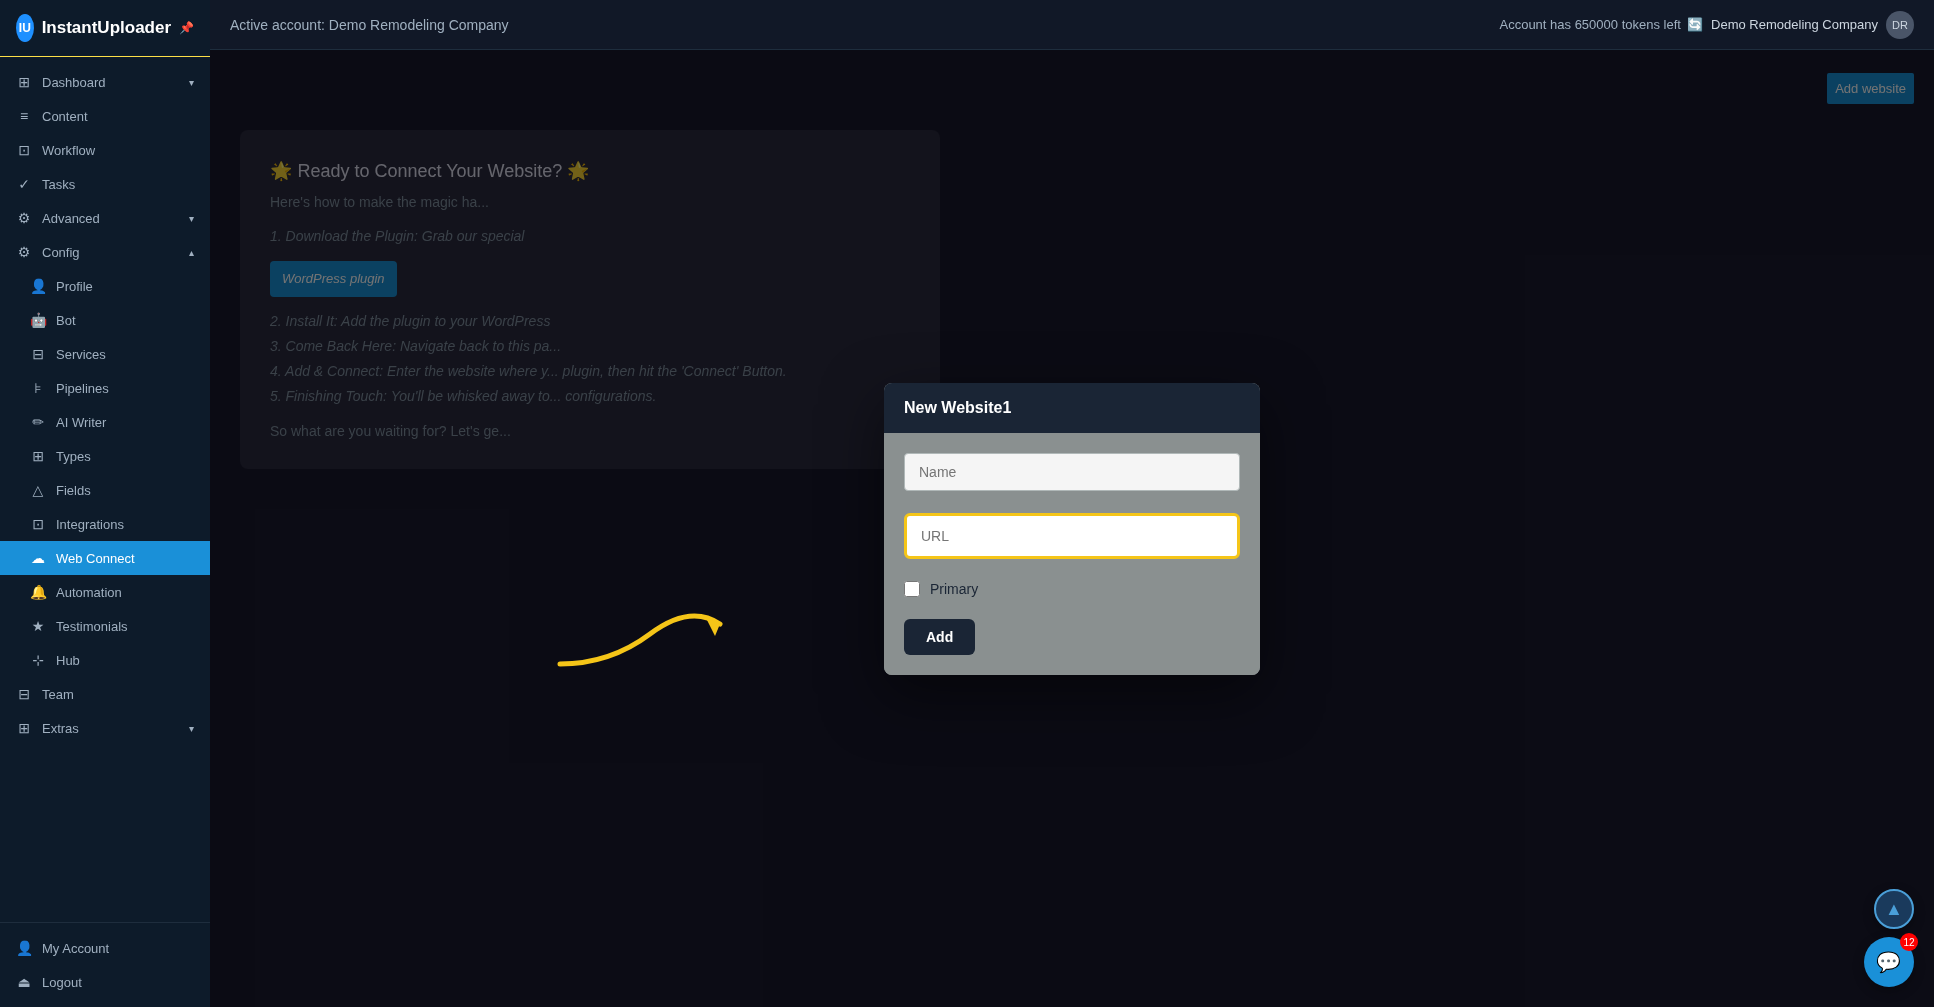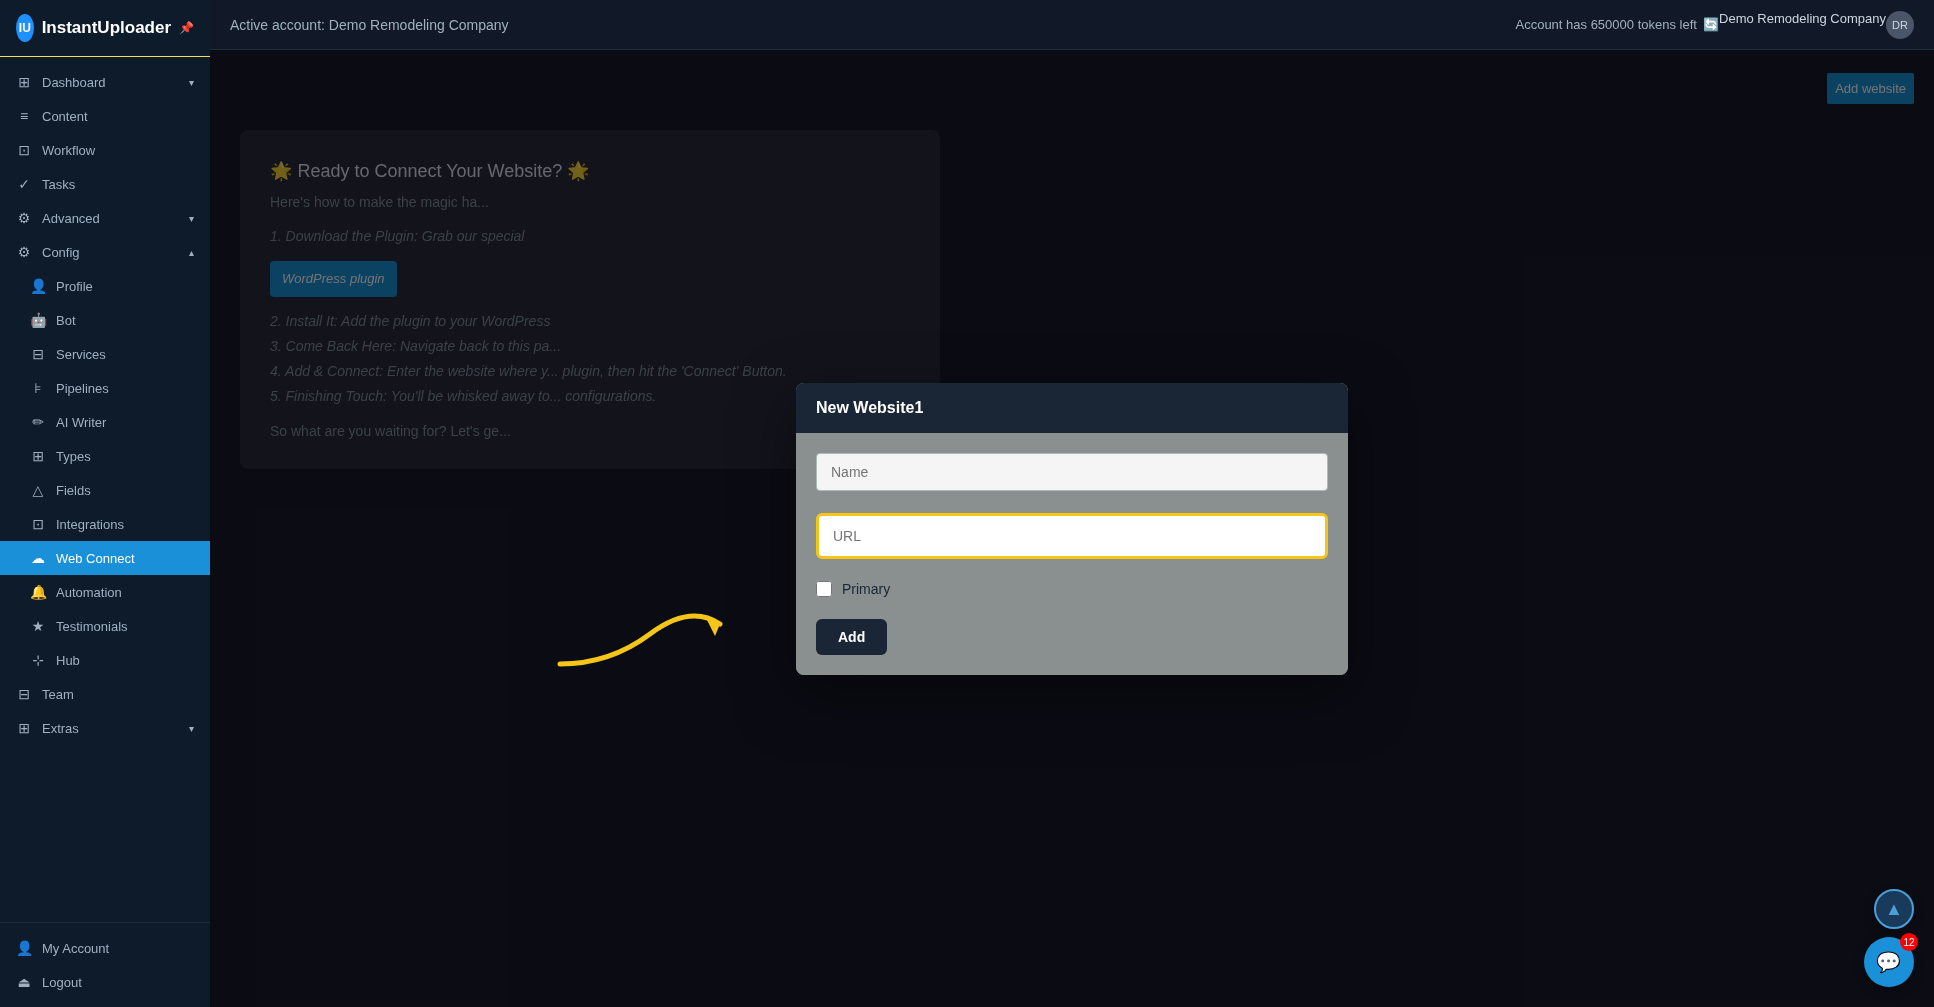--- a/index.html
+++ b/index.html
@@ -64,21 +64,21 @@
     .topbar {
       background: #111827;
       padding: 0 20px;
       height: 50px;
       display: flex;
       align-items: center;
       border-bottom: 1px solid #1e2d3d;
       color: #cdd6e0;
     }
     .topbar-title { font-size: 14px; color: #a0b0c0; }
-    .topbar-right { margin-left: auto; display: flex; gap: 0; }
+    .topbar-right { margin-left: auto; display: flex; align-items: center; gap: 8px; }
     .token-info { font-size: 13px; color: #a0b0c0; display: flex; align-items: center; gap: 6px; }
     .refresh-icon { color: #a0b0c0; cursor: pointer; }
     .account-name { font-size: 13px; color: #cdd6e0; font-weight: 500; }
     .avatar { width: 28px; height: 28px; border-radius: 50%; background: #4a5568; display: flex; align-items: center; justify-content: center; color: #cdd6e0; font-size: 11px; }
 
     
     .content-area {
       flex: 1;
       position: relative;
       overflow: hidden;
@@ -133,21 +133,21 @@
       align-items: center;
       justify-content: center;
       z-index: 10;
     }
 
     
     .modal {
       background: #8a9090;
       border-radius: 8px;
       overflow: hidden;
-      width: 552px;
+      width: 376px;
       box-shadow: 0 20px 60px rgba(0,0,0,0.5);
       position: relative;
     }
     .modal-header {
       background: #1a2535;
       padding: 16px 20px;
       color: white;
       font-size: 16px;
       font-weight: 600;
     }

